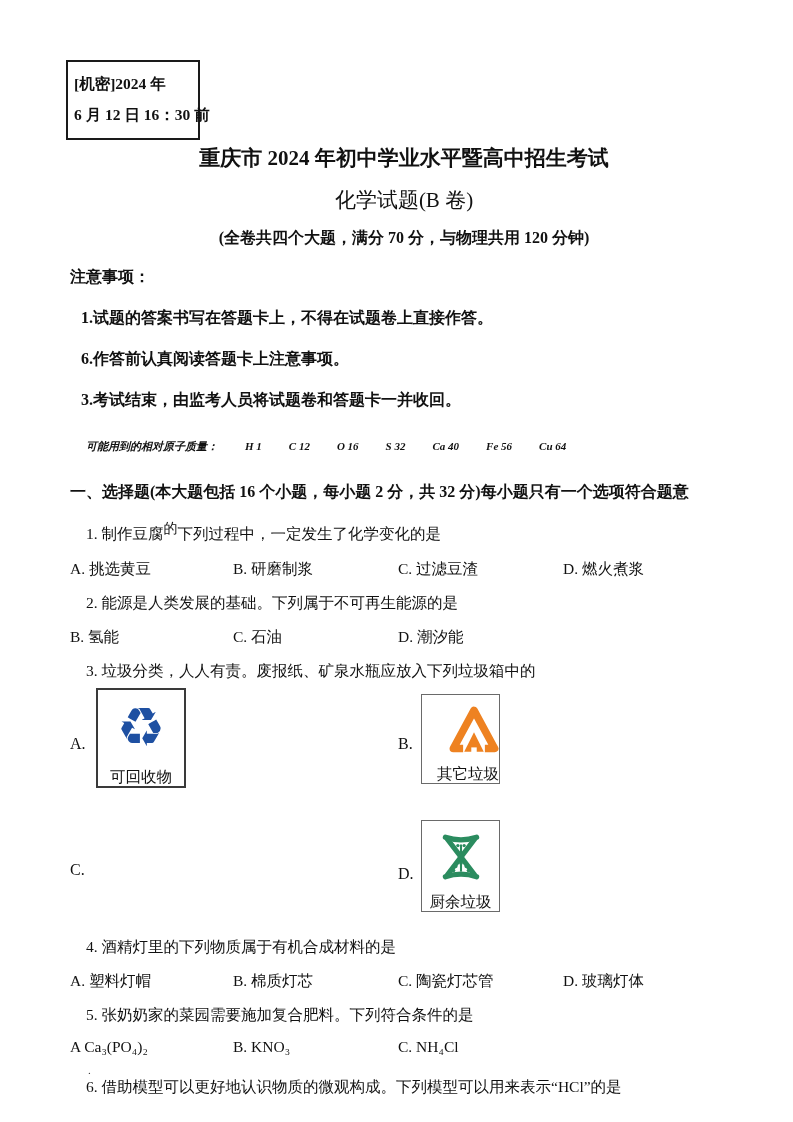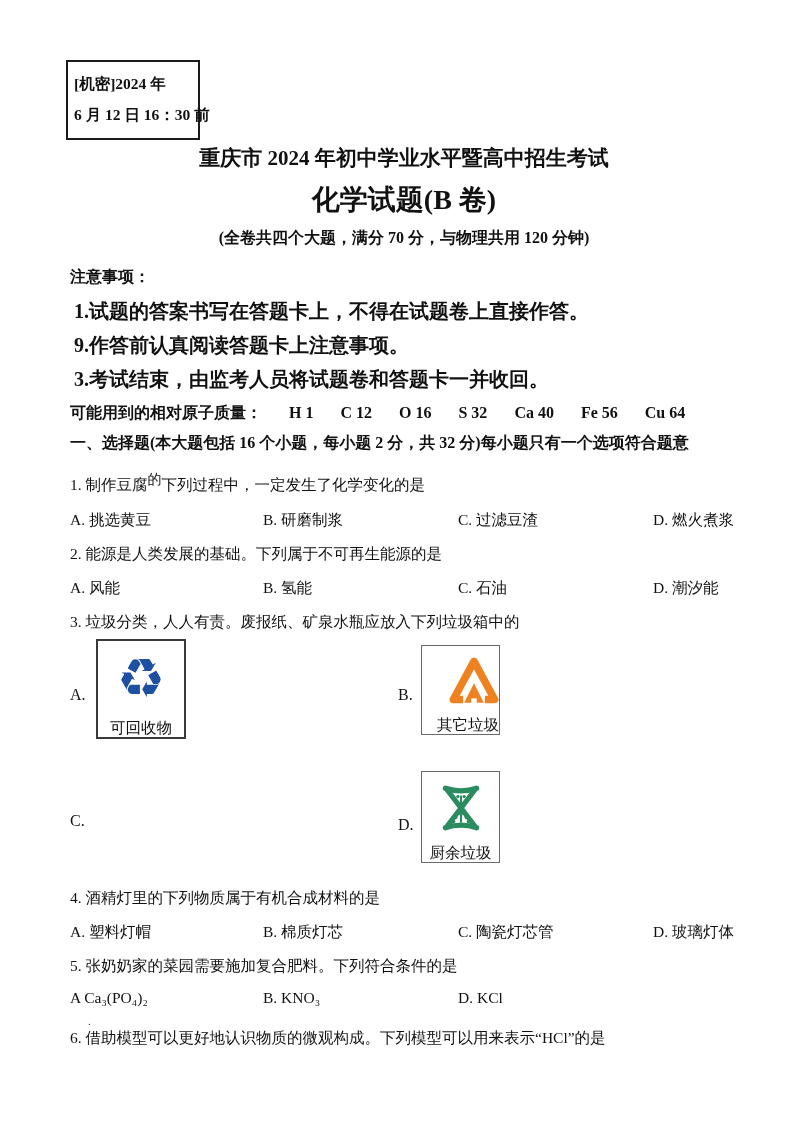--- a/index.html
+++ b/index.html
@@ -8,36 +8,36 @@
     font-family:"Liberation Serif","DejaVu Serif","DejaVu Sans",serif;
     color:#111;overflow:hidden;
   }
   .conf-box{
     position:absolute;left:66px;top:60px;width:134px;box-sizing:border-box;
     border:2px solid #1a1a1a;padding:6px 10px 8px 6px;
     font-weight:bold;font-size:15.5px;line-height:31px;white-space:nowrap;
   }
   .content{position:absolute;left:70px;top:0;width:668px;padding-top:145px;}
   .title{font-size:21px;font-weight:bold;text-align:center;line-height:26px;margin:0;}
-  .subtitle{font-size:28px;font-weight:bold;text-align:center;line-height:26px;margin:16px 0 0 0;}
+  .subtitle{font-size:21px;font-weight:normal;text-align:center;line-height:26px;margin:16px 0 0 0;}
   .exam-info{font-size:16px;font-weight:bold;text-align:center;line-height:21px;margin:14px 0 0 0;}
   .notice-heading{font-size:16px;font-weight:bold;line-height:30px;margin:14px 0 0 0;}
-  .note{font-size:20px;font-weight:bold;line-height:30px;margin:4px;}
-  .atomic{font-size:16px;font-weight:bold;line-height:30px;margin:0;display:flex;}
+  .note{font-size:16px;font-weight:bold;line-height:30px;margin:11px;}
+  .atomic{font-size:11px;font-weight:bold;line-height:30px;margin:16px;display:flex;font-style:italic;}
   .atomic .val{margin-right:27px;white-space:nowrap;}
   .atomic .val:last-child{margin-right:0;}
   .section-heading{font-size:16px;font-weight:bold;line-height:30px;margin:0;}
-  .stem{font-size:15.5px;line-height:26px;margin:9px 0 0 0;}
+  .stem{font-size:15.5px;line-height:26px;margin:9px 0 0 16px;}
   .stem.m8{margin-top:8px;}
   .stem.m6{margin-top:6px;}
   .stem.m14{margin-top:14px;}
   .sup{vertical-align:6px;font-size:14px;}
   .opts{
     display:grid;grid-template-columns:163px 165px 165px 1fr;
-    font-size:15.5px;line-height:26px;margin-top:9px;position:relative;gap:30px;
+    font-size:15.5px;line-height:26px;margin-top:9px;position:relative;
   }
   .opts.m8{margin-top:8px;}
   .opts.m6{margin-top:6px;}
   .opt{white-space:nowrap;}
   .bins{position:relative;height:240px;margin-top:4px;}
   .bin-label{position:absolute;font-size:16px;line-height:20px;}
   .bin-box{
     position:absolute;box-sizing:border-box;background:#fff;
     display:flex;flex-direction:column;align-items:center;justify-content:space-between;
   }
@@ -62,21 +62,21 @@
   </div>
 
   <div class="content">
 
     <h1 class="title">重庆市 2024 年初中学业水平暨高中招生考试</h1>
     <h2 class="subtitle">化学试题(B 卷)</h2>
     <div class="exam-info">(全卷共四个大题，满分 70 分，与物理共用 120 分钟)</div>
 
     <div class="notice-heading">注意事项：</div>
     <p class="note">1.试题的答案书写在答题卡上，不得在试题卷上直接作答。</p>
-    <p class="note">9.作答前认真阅读答题卡上注意事项。</p>
+    <p class="note">6.作答前认真阅读答题卡上注意事项。</p>
     <p class="note">3.考试结束，由监考人员将试题卷和答题卡一并收回。</p>
 
     <div class="atomic">
       <span class="val">可能用到的相对原子质量：</span>
       <span class="val">H 1</span>
       <span class="val">C 12</span>
       <span class="val">O 16</span>
       <span class="val">S 32</span>
       <span class="val">Ca 40</span>
       <span class="val">Fe 56</span>
@@ -88,21 +88,20 @@
     <p class="stem"><span>1. 制作豆腐</span><span class="sup">的</span><span>下列过程中，一定发生了化学变化的是</span></p>
     <div class="opts">
       <span class="opt">A. 挑选黄豆</span>
       <span class="opt">B. 研磨制浆</span>
       <span class="opt">C. 过滤豆渣</span>
       <span class="opt">D. 燃火煮浆</span>
     </div>
 
     <p class="stem m8">2. 能源是人类发展的基础。下列属于不可再生能源的是</p>
     <div class="opts m8">
-      <span class="opt">A. 风能</span>
       <span class="opt">B. 氢能</span>
       <span class="opt">C. 石油</span>
       <span class="opt">D. 潮汐能</span>
     </div>
 
     <p class="stem m8">3. 垃圾分类，人人有责。废报纸、矿泉水瓶应放入下列垃圾箱中的</p>
 
     <div class="bins">
 
       <span class="bin-label" style="left:0;top:46px;">A.</span>
@@ -154,20 +153,20 @@
       <span class="opt">A. 塑料灯帽</span>
       <span class="opt">B. 棉质灯芯</span>
       <span class="opt">C. 陶瓷灯芯管</span>
       <span class="opt">D. 玻璃灯体</span>
     </div>
 
     <p class="stem m8">5. 张奶奶家的菜园需要施加复合肥料。下列符合条件的是</p>
     <div class="opts m6">
       <span class="opt">A  Ca₃(PO₄)₂</span>
       <span class="opt">B. KNO₃</span>
-      <span class="opt">D. KCl</span>
+      <span class="opt">C. NH₄Cl</span>
       <span class="stray">.</span>
     </div>
 
     <p class="stem m14">6. 借助模型可以更好地认识物质的微观构成。下列模型可以用来表示“HCl”的是</p>
 
   </div>
 </div>
 
 </body></html>

